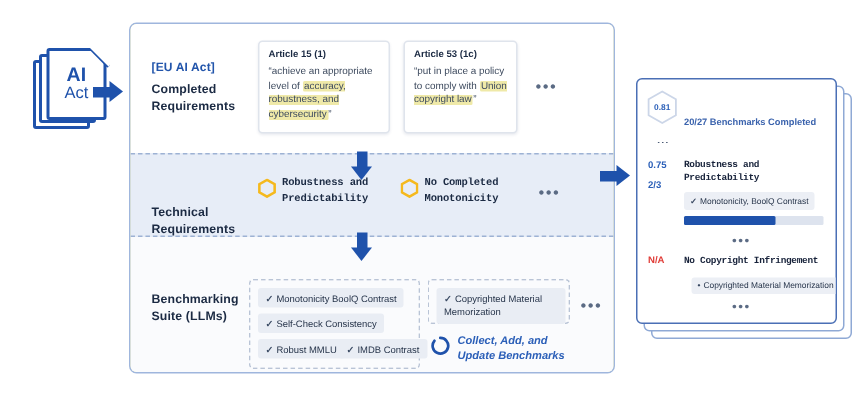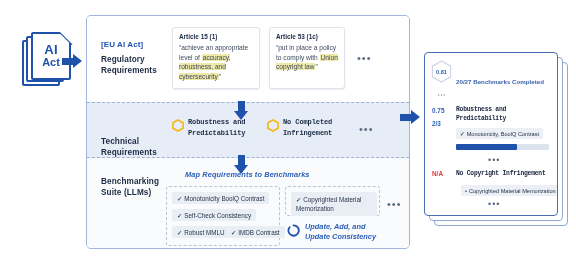--- a/index.html
+++ b/index.html
@@ -27,21 +27,21 @@
     width:0;height:0;border-top:9px solid #fff;border-left:9px solid transparent;
     box-shadow:none;
   }
   .fold-line{position:absolute;left:38px;top:0px;width:13px;height:13px;}
   .doc-text{
     position:absolute;left:9px;top:0px;width:40px;height:48px;
     display:flex;flex-direction:column;align-items:center;justify-content:center;
     color:#1f52ab;line-height:1.05;
   }
   .doc-text .l1{font-size:13px;font-weight:bold;letter-spacing:.2px;}
-  .doc-text .l2{font-size:11px;font-weight:bold;}
+  .doc-text .l2{font-size:11px;font-weight:normal;}
 
   .arrow{position:absolute;}
   .arrow .shaft{position:absolute;background:#1f52ab;}
   .arrow .head{position:absolute;width:0;height:0;}
 
   
   .arrow-r .shaft{left:0;top:4px;width:12px;height:7px;}
   .arrow-r .head{left:11px;top:0px;border-left:9px solid #1f52ab;
      border-top:7.5px solid transparent;border-bottom:7.5px solid transparent;}
 
@@ -168,21 +168,21 @@
     <div class="shaft"></div>
       <div class="head"></div>
   </div>
 
   <div id="pipeline-panel">
 
     <div class="band" id="band-regulatory"></div>
 
     <div class="row-label" style="top:24px;">
       <span class="eu-tag">[EU AI Act]</span>
-      <span>Regulatory</span><br>
+      <span>Completed</span><br>
       <span>Requirements</span>
     </div>
 
     <div class="art-card" style="left:85px;top:11px;width:88px;height:62px;">
       <div class="art-title">Article 15 (1)</div>
       <div class="art-body"><span>“achieve an appropriate level of </span><span class="hl">accuracy, robustness, and cybersecurity</span><span>”</span></div>
     </div>
 
     <div class="art-card" style="left:182px;top:11px;width:76px;height:62px;">
       <div class="art-title">Article 53 (1c)</div>
@@ -209,30 +209,29 @@
       <span>Predictability</span>
     </div>
 
     <div class="hexreq" style="left:180px;top:103px;">
       <svg width="12" height="13" viewBox="0 0 12 13">
           <polygon points="6,0.9 11.1,3.8 11.1,9.2 6,12.1 0.9,9.2 0.9,3.8" fill="none" stroke="#f5b91d" stroke-width="1.7"></polygon>
         </svg>
     </div>
     <div class="req-text" style="left:196px;top:101px;">
       <span>No Completed</span><br>
-      <span>Infringement</span>
+      <span>Monotonicity</span>
     </div>
 
     <div class="ell" style="left:272px;top:108px;">•••</div>
 
     <div class="band" id="band-benchmark"></div>
 
-    <div class="caption" style="left:98px;top:154px;">Map Requirements to Benchmarks</div>
-
-    <div class="row-label" style="top:160px;">
+
+    <div class="row-label" style="top:178px;">
       <span>Benchmarking</span><br>
       <span>Suite (LLMs)</span>
     </div>
 
     <div class="bgroup" style="left:79px;top:170px;width:114px;height:60px;">
       <div class="chip" style="left:5px;top:5px;"><span class="tick">✓</span><span>Monotonicity BoolQ Contrast</span></div>
       <div class="chip" style="left:5px;top:22px;"><span class="tick">✓</span><span>Self-Check Consistency</span></div>
       <div class="chip" style="left:5px;top:39px;"><span class="tick">✓</span><span>Robust MMLU</span></div>
       <div class="chip" style="left:59px;top:39px;"><span class="tick">✓</span><span>IMDB Contrast</span></div>
     </div>
@@ -240,22 +239,22 @@
     <div class="bgroup" style="left:198px;top:170px;width:95px;height:30px;">
       <div class="chip" style="left:5px;top:5px;width:86px;white-space:normal;line-height:1.5;"><span class="tick">✓</span><span>Copyrighted Material Memorization</span></div>
     </div>
 
     <div class="ell" style="left:300px;top:183px;">•••</div>
 
     <svg class="refresh" style="left:200px;top:208px;" viewBox="0 0 13 13">
       <path d="M6.5,1.3 A5.2,5.2 0 1,1 2.6,3.2" fill="none" stroke="#1f52ab" stroke-width="1.8" stroke-linecap="round"></path>
     </svg>
     <div class="refresh-label" style="left:218px;top:206px;">
-      <span>Update, Add, and</span><br>
-      <span>Update Consistency</span>
+      <span>Collect, Add, and</span><br>
+      <span>Update Benchmarks</span>
     </div>
   </div>
 
   <div class="arrow arrow-d" id="arrow-reg-to-tech">
     <div class="shaft"></div>
       <div class="head"></div>
   </div>
   <div class="arrow arrow-d" id="arrow-tech-to-bench">
     <div class="shaft"></div>
       <div class="head"></div>

